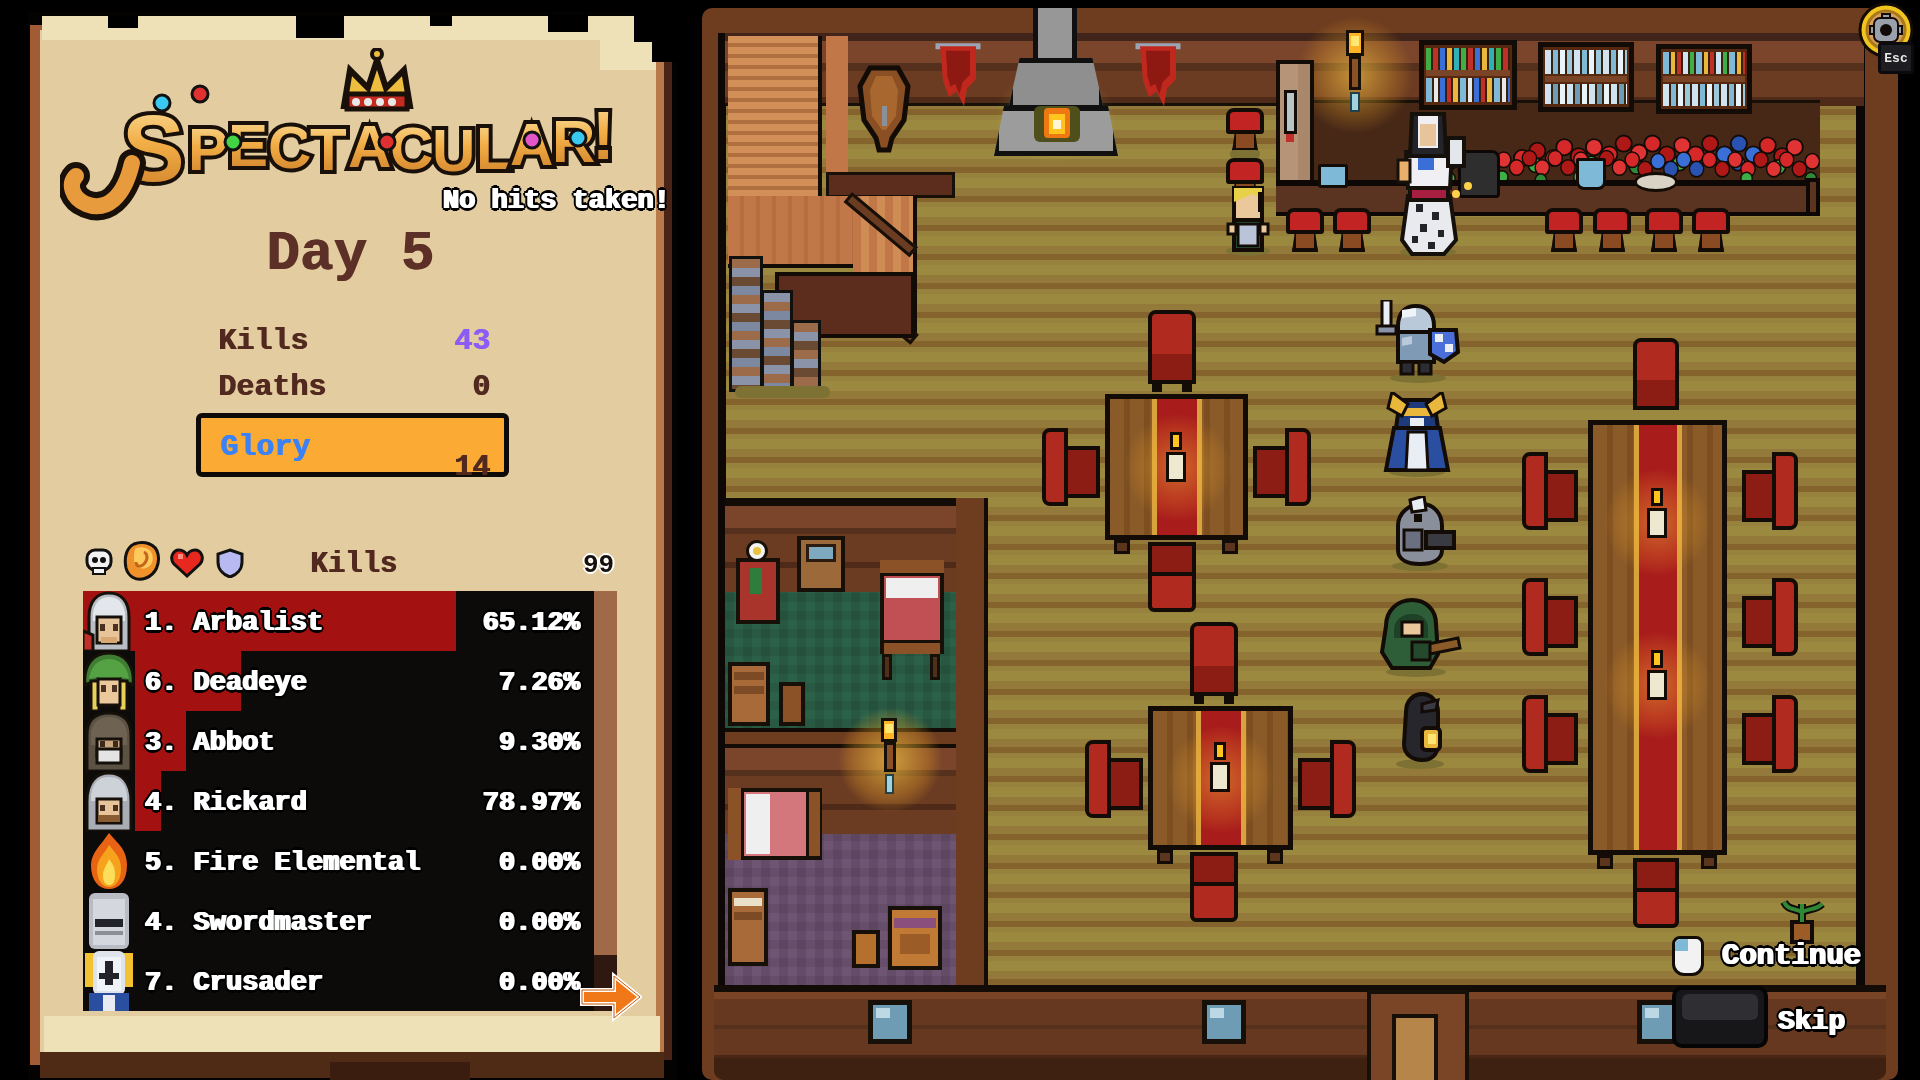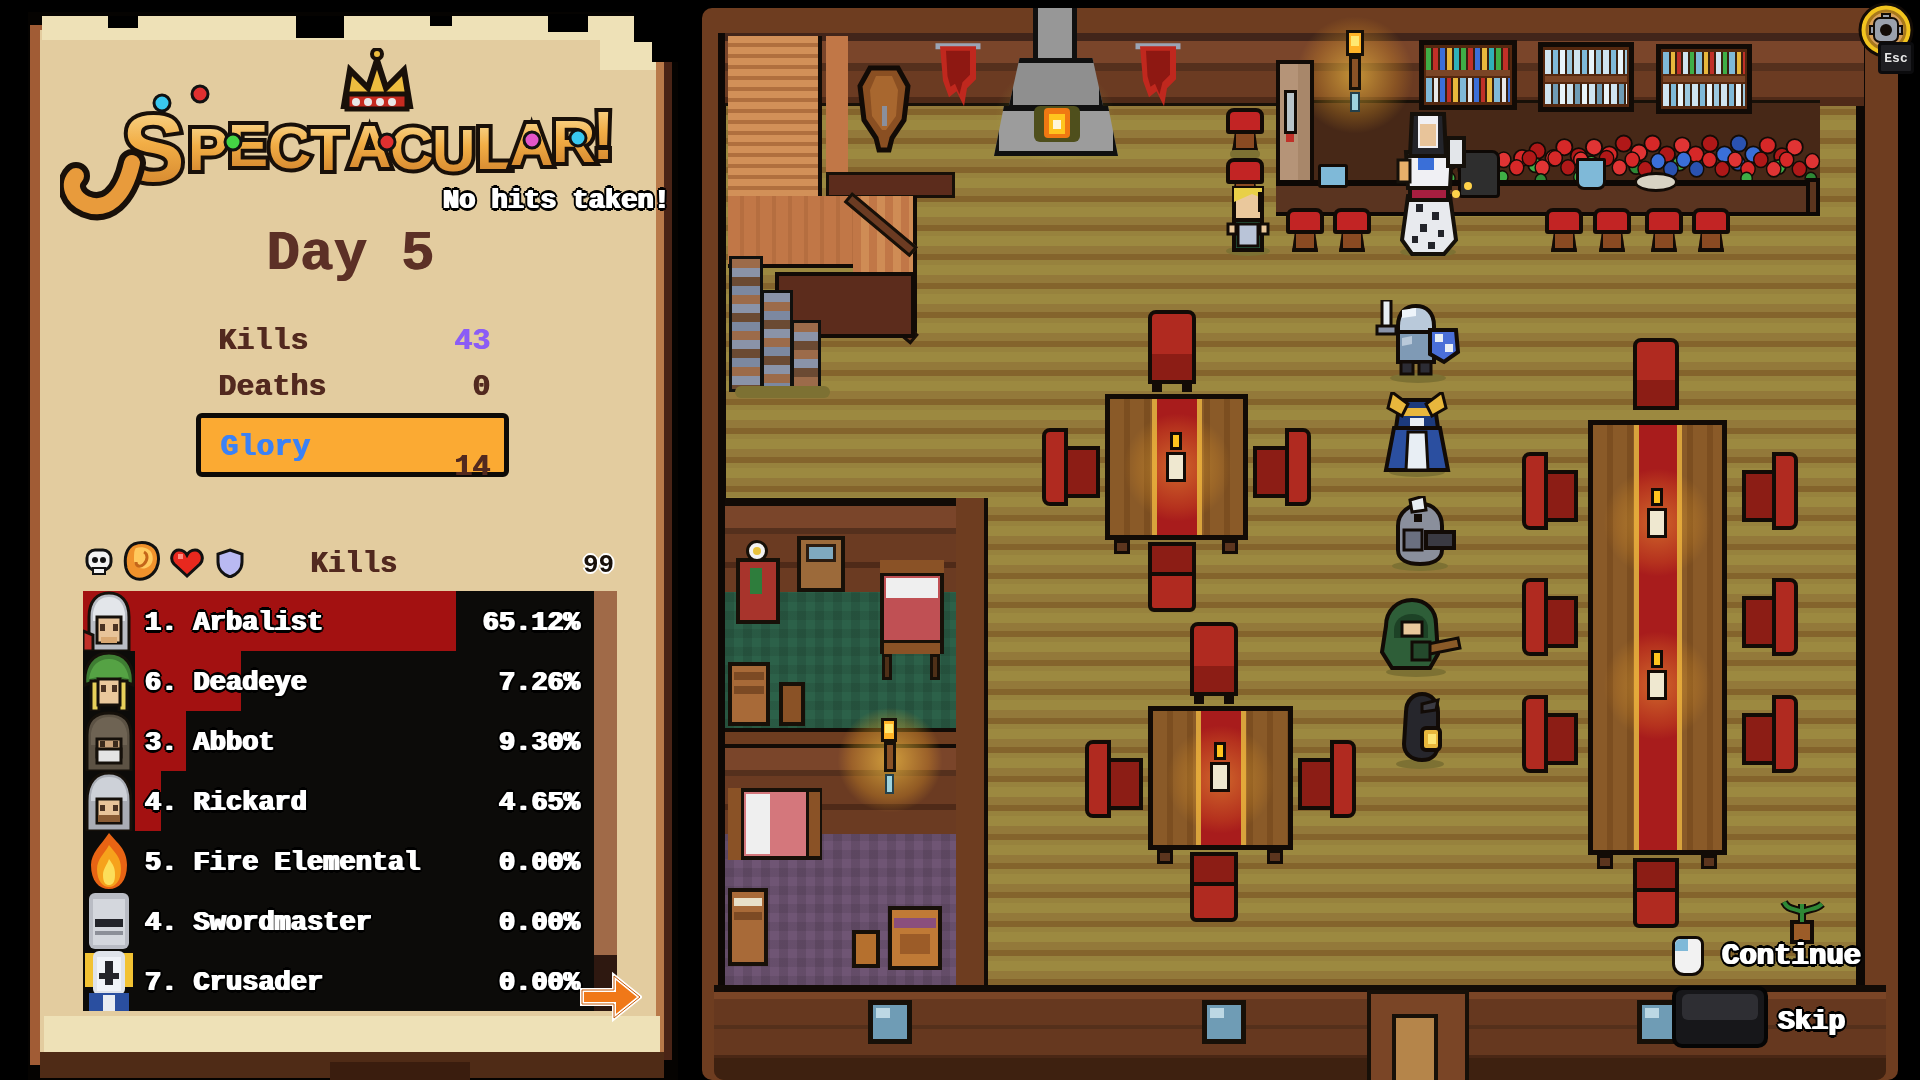--- a/index.html
+++ b/index.html
@@ -144,21 +144,21 @@
 <div class="a mono ow" style="left:145px;top:668px;font-size:27px;">6. Deadeye</div>
 <div class="a mono ow" style="left:145px;top:728px;font-size:27px;">3. Abbot</div>
 <div class="a mono ow" style="left:145px;top:788px;font-size:27px;">4. Rickard</div>
 <div class="a mono ow" style="left:145px;top:848px;font-size:27px;">5. Fire Elemental</div>
 <div class="a mono ow" style="left:145px;top:908px;font-size:27px;">4. Swordmaster</div>
 <div class="a mono ow" style="left:145px;top:968px;font-size:27px;">7. Crusader</div>
 
 <div class="a mono ow" style="left:420px;top:608px;width:160px;text-align:right;font-size:27px;">65.12%</div>
 <div class="a mono ow" style="left:420px;top:668px;width:160px;text-align:right;font-size:27px;">7.26%</div>
 <div class="a mono ow" style="left:420px;top:728px;width:160px;text-align:right;font-size:27px;">9.30%</div>
-<div class="a mono ow" style="left:420px;top:788px;width:160px;text-align:right;font-size:27px;">4.65%</div>
+<div class="a mono ow" style="left:420px;top:788px;width:160px;text-align:right;font-size:27px;">78.97%</div>
 <div class="a mono ow" style="left:420px;top:848px;width:160px;text-align:right;font-size:27px;">0.00%</div>
 <div class="a mono ow" style="left:420px;top:908px;width:160px;text-align:right;font-size:27px;">0.00%</div>
 <div class="a mono ow" style="left:420px;top:968px;width:160px;text-align:right;font-size:27px;">0.00%</div>
 
 <svg class="a" style="left:83px;top:591px;width:52px;height:60px;" viewBox="0 0 52 60">
   <rect width="52" height="60" fill="#a31111"></rect>
   <path d="M6 60 L6 26 C6 10 14 2 26 2 C38 2 46 10 46 26 L46 60 Z" fill="#b9bdc4" stroke="#15100a" stroke-width="3"></path>
   <path d="M10 22 C12 10 18 6 26 6 C34 6 40 10 42 22 L42 30 L10 30 Z" fill="#e3e6ea"></path>
   <rect x="14" y="26" width="24" height="26" fill="#e8c49a" stroke="#15100a" stroke-width="3"></rect>
   <rect x="17" y="33" width="5" height="7" fill="#4a3222"></rect>

